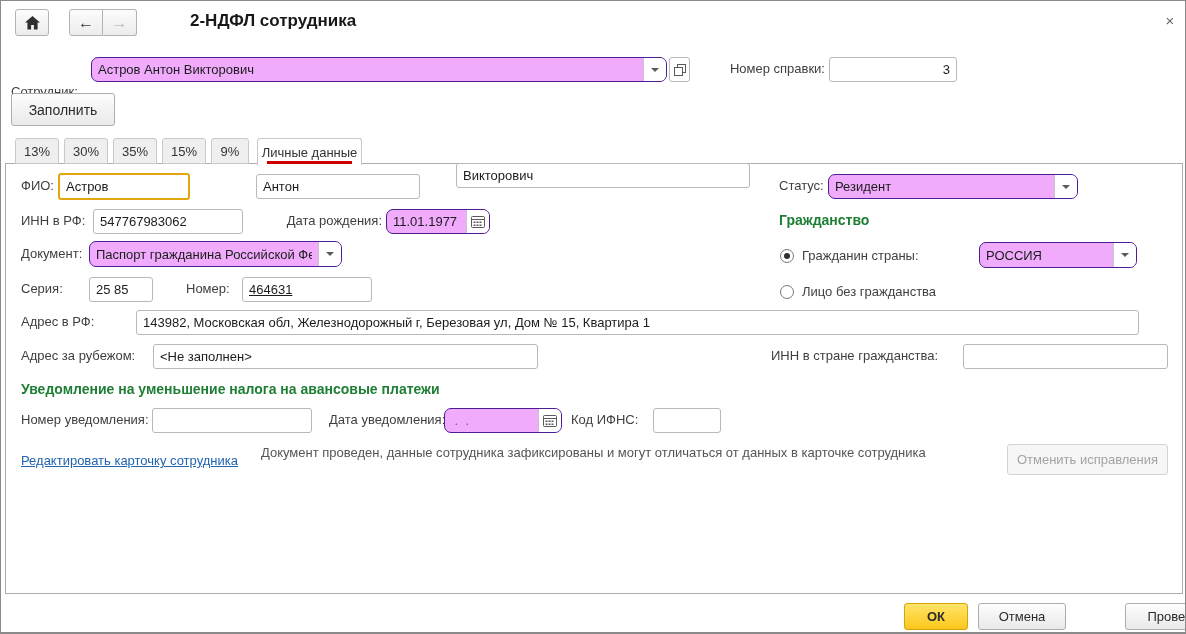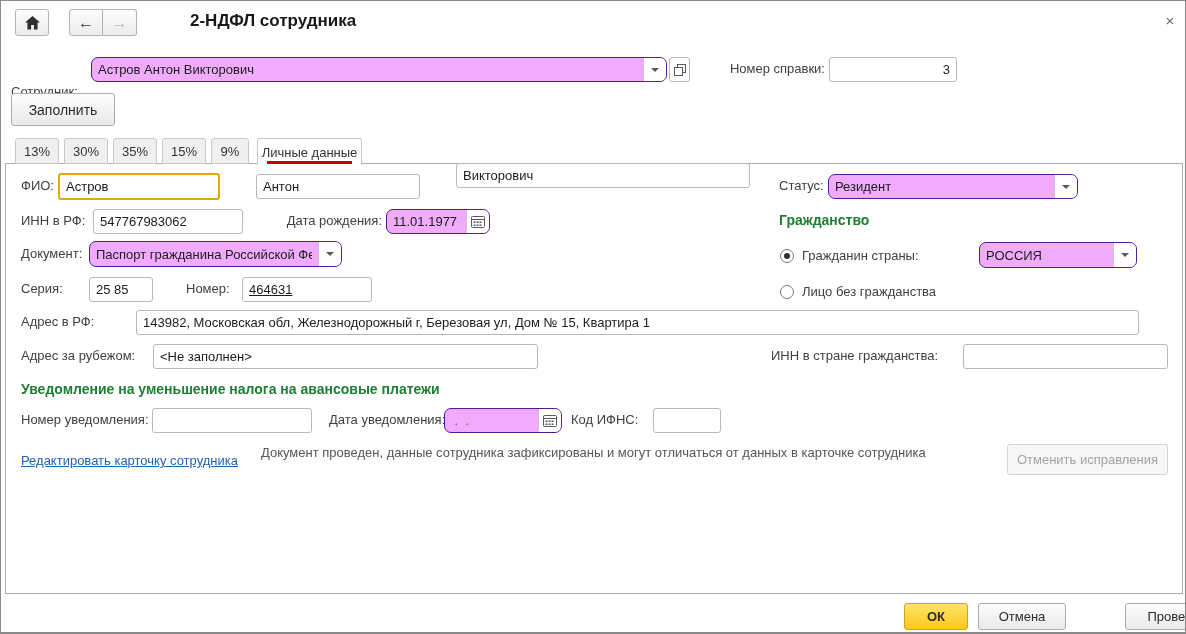--- a/index.html
+++ b/index.html
@@ -77,21 +77,21 @@
   <div class="tab" style="left:14px;width:44px;">13%</div>
   <div class="tab" style="left:63px;width:44px;">30%</div>
   <div class="tab" style="left:112px;width:44px;">35%</div>
   <div class="tab" style="left:161px;width:44px;">15%</div>
   <div class="tab" style="left:210px;width:38px;">9%</div>
   <div class="tab active" style="left:256px;width:105px;">Личные данные</div>
 
   <div class="panel"></div>
 
   <div class="lbl" style="left:20px;top:173px;">ФИО:</div>
-  <input class="inp focused" style="left: 57px; top: 172px; width: 162px; height: 27px;" value="Астров">
+  <input class="inp focused" style="left: 57px; top: 172px; width: 132px; height: 27px;" value="Астров">
   <input class="inp" style="left: 255px; top: 173px; width: 164px;" value="Антон">
   <input class="inp" style="left: 455px; top: 162px; width: 294px;" value="Викторович">
   <div class="lbl" style="left:778px;top:173px;">Статус:</div>
   <div class="combo" style="left:827px;top:173px;width:250px;">
     <input value="Резидент" style="">
     <div class="zone">
         <span class="tri"></span>
       </div>
   </div>
 

